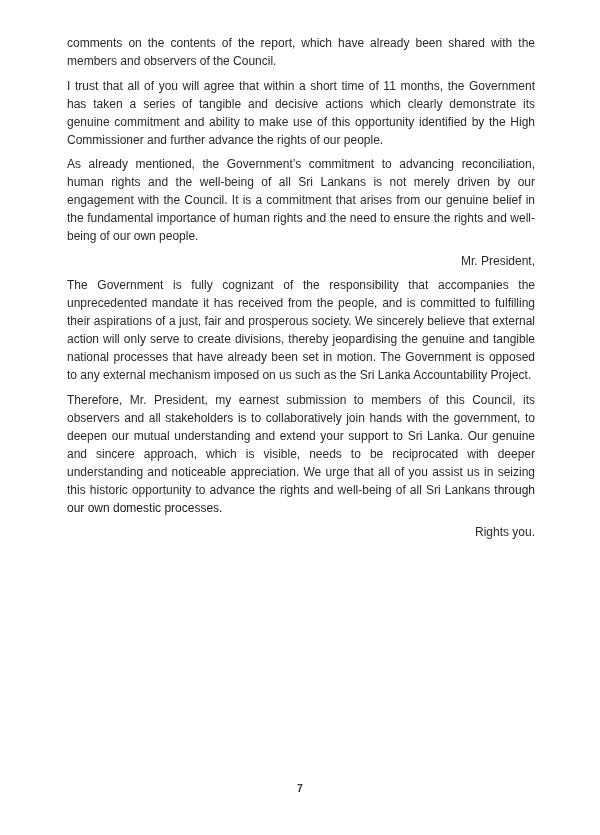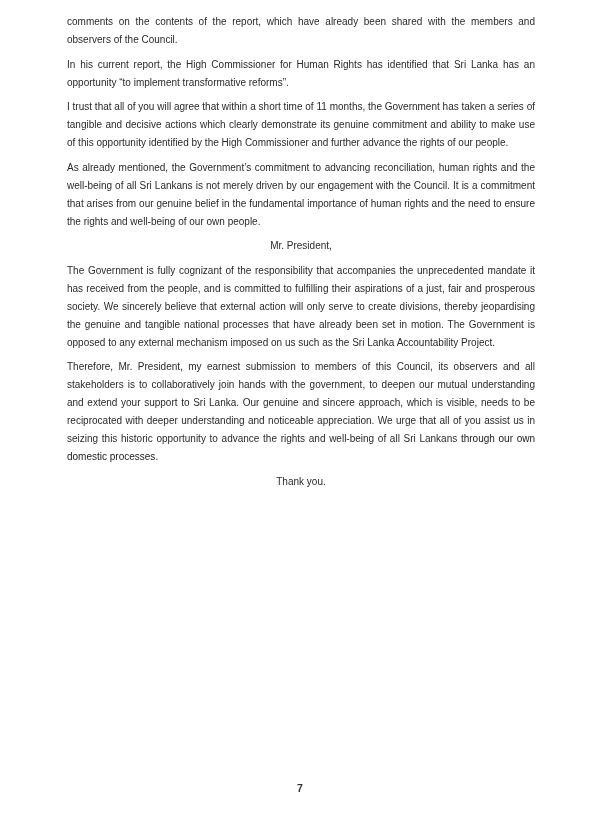--- a/index.html
+++ b/index.html
@@ -17,34 +17,34 @@
       position: absolute;
       left: 0;
       top: 0;
       width: 600px;
       height: 835px;
       background: #ffffff;
     }
     .content {
       position: absolute;
       left: 67px;
-      top: 13px;
+      top: 34px;
       width: 468px;
       font-family: "Liberation Sans", sans-serif;
-      font-size: 10px;
+      font-size: 12px;
       line-height: 18px;
       color: #2a2a2a;
     }
     .para {
       margin: 0 0 6.5px 0;
       text-align: justify;
       text-justify: inter-word;
     }
     .para.left {
-      text-align: center;
+      text-align: right;
     }
     .bold {
       font-weight: normal;
       color: #1a1a1a;
     }
     .page-number {
       position: absolute;
       left: 0;
       width: 600px;
       top: 782px;
@@ -54,22 +54,21 @@
       font-weight: bold;
       color: #333333;
     }
   </style>
 </head>
 <body>
 
 <div class="page">
   <div class="content">
     <p class="para">comments on the contents of the report, which have already been shared with the members and observers of the Council.</p>
-    <p class="para">In his current report, the High Commissioner for Human Rights has identified that Sri Lanka has an opportunity “to implement transformative reforms”.</p>
     <p class="para">I trust that all of you will agree that within a short time of 11 months, the Government has taken a series of tangible and decisive actions which clearly demonstrate its genuine commitment and ability to make use of this opportunity identified by the High Commissioner and further advance the rights of our people.</p>
     <p class="para">As already mentioned, the Government’s commitment to advancing reconciliation, human rights and the well-being of all Sri Lankans is not merely driven by our engagement with the Council. It is a commitment that arises from our genuine belief in the fundamental importance of human rights and the need to ensure the rights and well-being of our own people.</p>
     <p class="para left">Mr. President,</p>
     <p class="para">The Government is fully cognizant of the responsibility that accompanies the unprecedented mandate it has received from the people, and is committed to fulfilling their aspirations of a just, fair and prosperous society. We sincerely believe that external action will only serve to create divisions, thereby jeopardising the genuine and tangible national processes that have already been set in motion.  The Government is opposed to any external mechanism imposed on us such as the Sri Lanka Accountability Project.</p>
     <p class="para"><span>Therefore, Mr. President, my earnest submission to members of this Council, its observers and all stakeholders is to collaboratively join hands with the government, to deepen our mutual understanding and extend your support to Sri Lanka. Our genuine and sincere approach, which is visible, needs to be reciprocated with deeper understanding and noticeable appreciation. We urge that all of you assist us in seizing this historic opportunity to advance the rights and well-being of all Sri Lankans </span><span class="bold">through our own domestic processes</span><span>.</span></p>
-    <p class="para left">Thank you.</p>
+    <p class="para left">Rights you.</p>
   </div>
   <div class="page-number">7</div>
 </div>
 
 </body></html>

